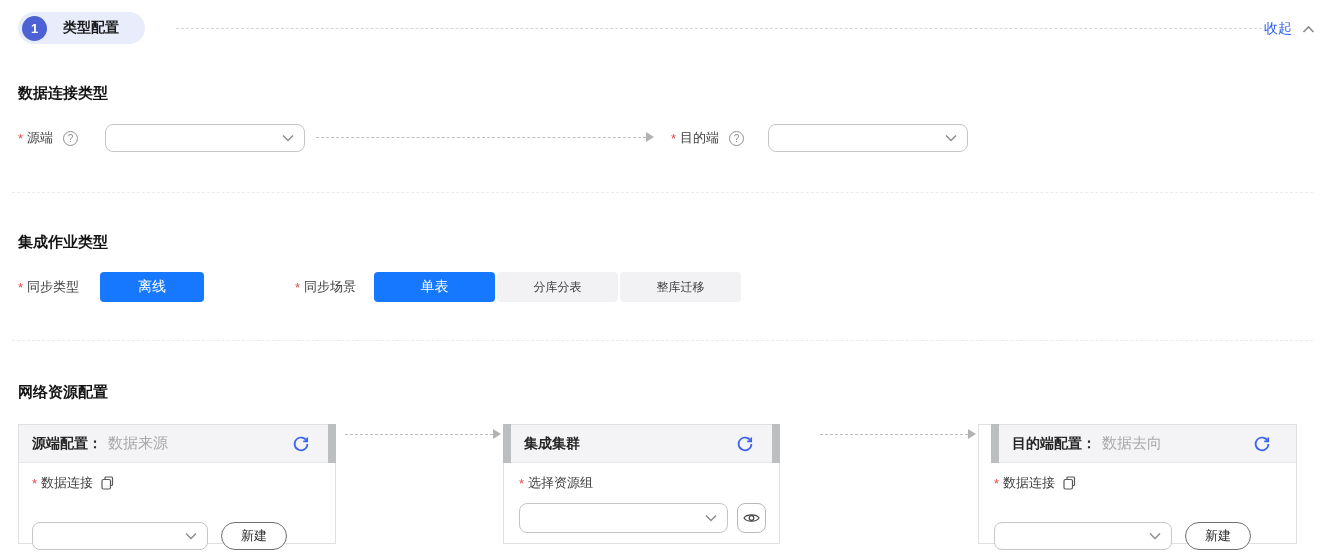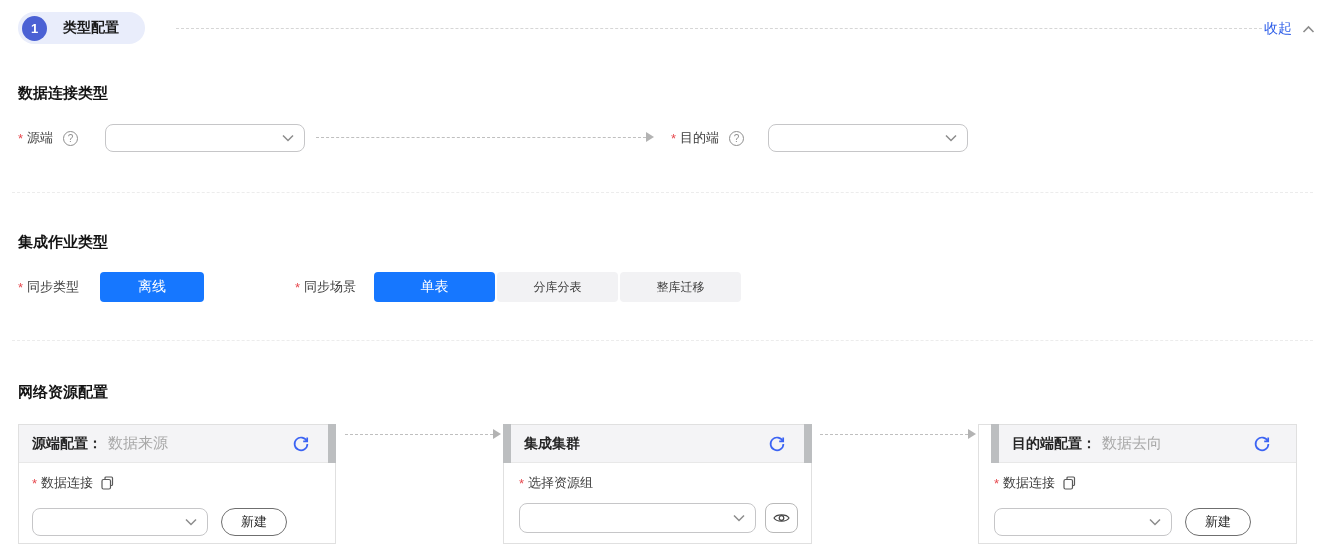--- a/index.html
+++ b/index.html
@@ -47,21 +47,21 @@
     display:flex; align-items:center; padding:0 24px 0 13px; }
   .card-title { font-size:14px; font-weight:bold; color:#262626; }
   .card-subtitle { font-size:15px; color:#a8a8a8; margin-left:6px; }
   .refresh-btn { margin-left:auto; width:20px; height:20px; display:flex; align-items:center;
     justify-content:center; cursor:pointer; background:none; border:none; }
   .port { position:absolute; top:-1px; width:8px; height:39px; background:#bcbec0; }
   .port.right { right:-1px; } .port.left { left:-1px; }
   .card-body { padding:11px 13px 0 13px; }
   .card-label-row { display:flex; align-items:center; }
   .copy-btn { background:none; border:none; cursor:pointer; margin-left:8px; display:flex; padding:0; }
-  .card-control-row { display:flex; align-items:center; margin-top:16px; }
+  .card-control-row { display:flex; align-items:center; margin-top:30px; }
   .pill-btn { height:28px; min-width:66px; border-radius:15px; border:1px solid #6f6f6f; background:#fff;
     color:#262626; font-size:13px; font-family:inherit; cursor:pointer; margin-left:13px; padding:0 16px; }
   .eye-btn { width:34px; height:30px; border-radius:8px; border:1px solid #b9b9b9; background:#fff;
     display:flex; align-items:center; justify-content:center; cursor:pointer; margin-left:9px; }
 </style>
 </head>
 <body>
 
 <div class="stage">
 
@@ -163,21 +163,21 @@
             </svg>
         </div>
         <button class="pill-btn">新建</button>
       </div>
     </div>
   </div>
 
   <div class="connector" style="left:345px; top:434px; width:148px;"></div>
   <div class="arrow-head" style="left:493px; top:429px;"></div>
 
-  <div class="card" style="left:503px; width:309px;">
+  <div class="card" style="left:503px; width:277px;">
     <div class="card-header" style="padding-left:20px;">
       <span class="card-title">集成集群</span>
       <button class="refresh-btn">
         <svg width="18" height="18" viewBox="0 0 18 18">
             <path d="M14.8 6.2 A6.4 6.4 0 1 0 15.4 9" fill="none" stroke="#3b63f3" stroke-width="1.7"></path>
             <polyline points="15.2,2.4 15.2,6.4 11.2,6.4" fill="none" stroke="#3b63f3" stroke-width="1.7"></polyline>
           </svg>
       </button>
       <div class="port left"></div>
       <div class="port right"></div>

